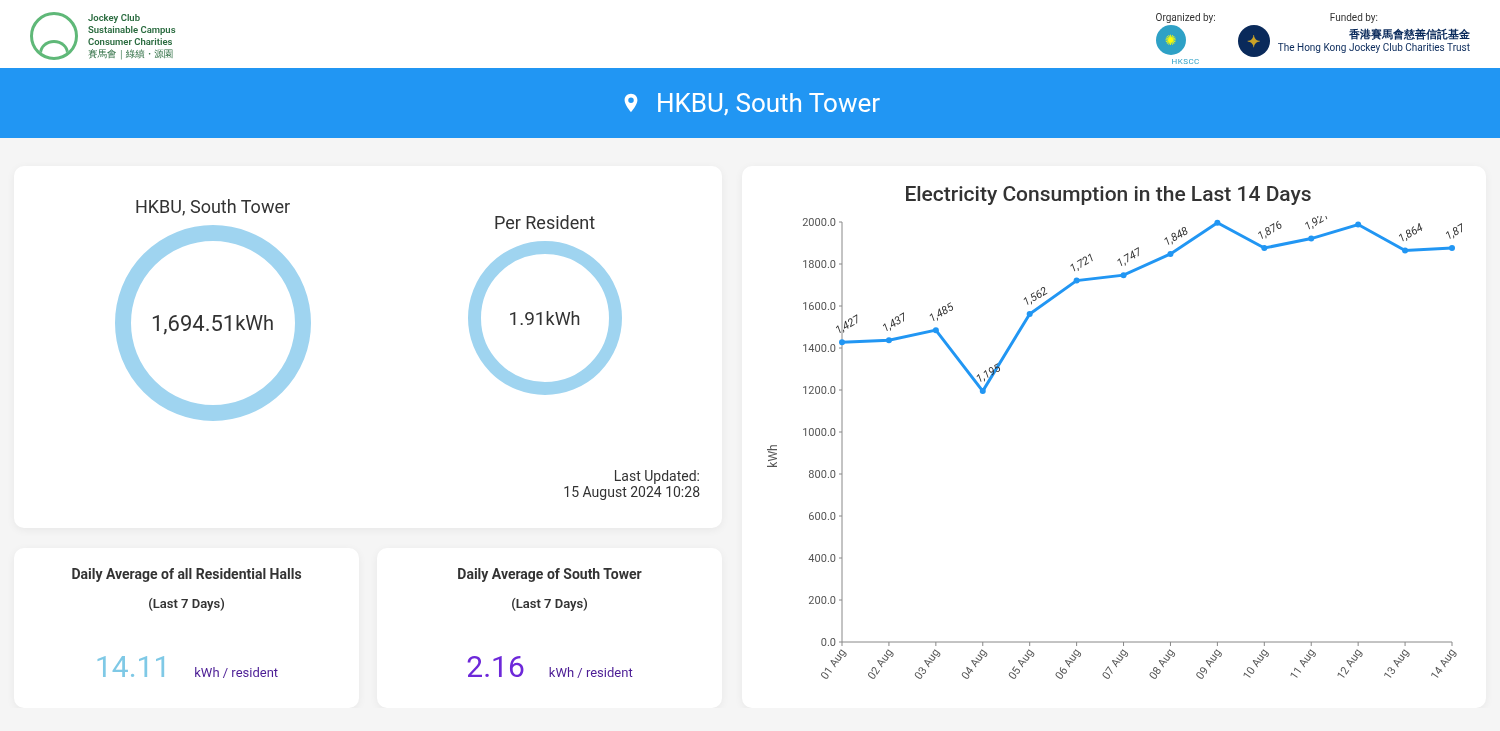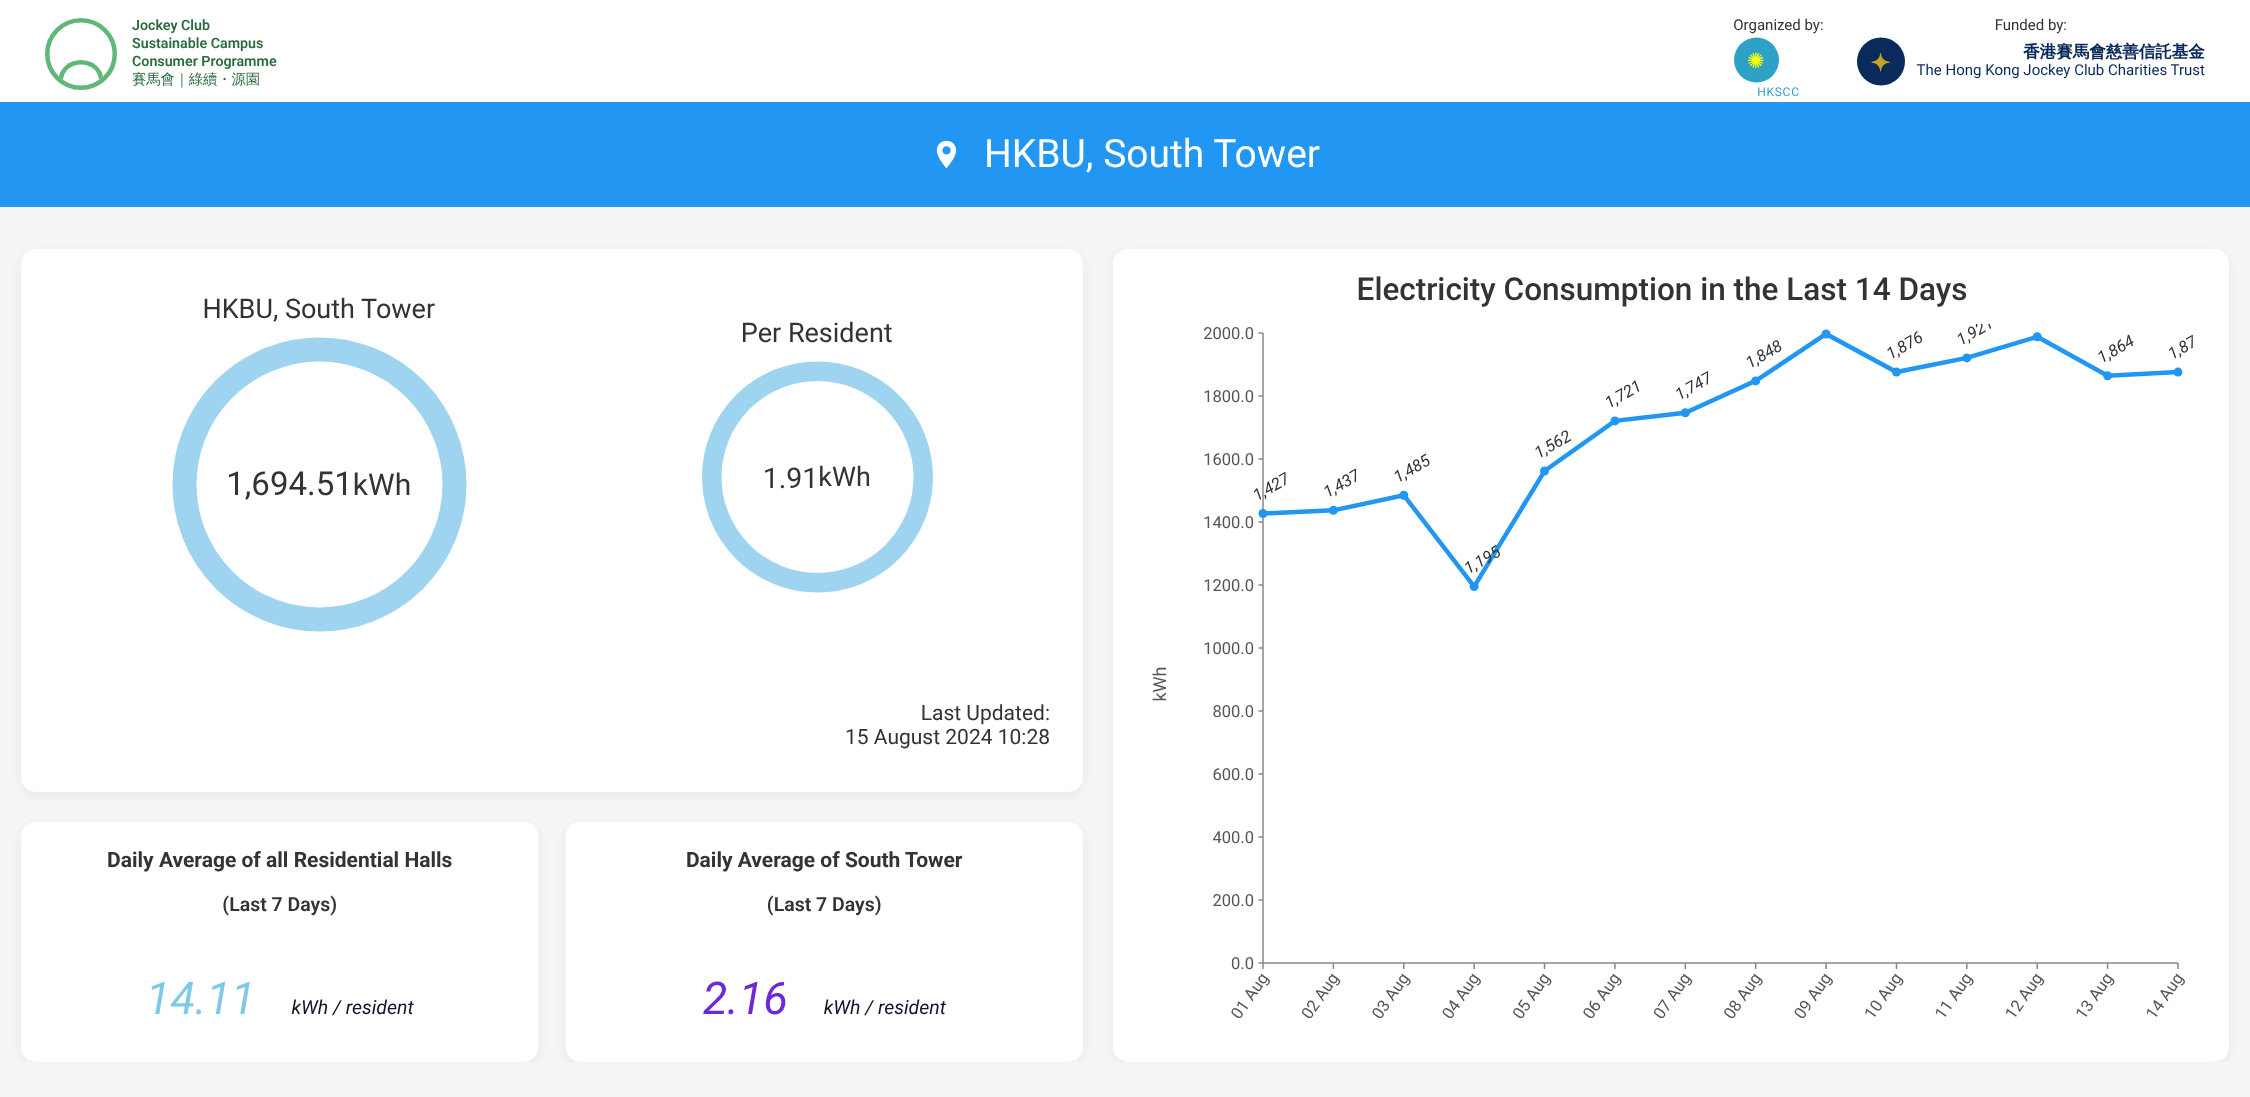--- a/index.html
+++ b/index.html
@@ -62,23 +62,23 @@
   .ring-small { width: 154px; height:154px; border: 13px solid #9fd4f0;}
   .ring .val { font-size: 22px; }
   .ring .unit { font-size: 20px; }
   .ring-small .val { font-size: 19px;}
   .ring-small .unit { font-size: 18px;}
   .last-updated { position:absolute; right: 22px; bottom: 28px; text-align:right; font-size: 14px; color:#333;}
   .avg-row { display:flex; gap: 18px; }
   .card-avg { flex:1; text-align:center; padding: 18px 10px 10px 10px; height: 160px;}
   .card-avg .t1 { font-size: 14px; font-weight:700; }
   .card-avg .t2 { font-size: 13px; font-weight:600; margin-top: 14px;}
-  .card-avg .big { display:flex; align-items:baseline; justify-content:center; gap:24px; margin-top: 38px; font-style: italic;}
+  .card-avg .big { display:flex; align-items:baseline; justify-content:center; gap:24px; margin-top: 38px;}
   .card-avg .num { font-size: 30px; font-weight:400; }
-  .card-avg .u { font-size: 13px; color:#0f172a;text-align:center;}
+  .card-avg .u { font-size: 13px; color:#4c1d95;text-align:center;}
   .blue { color:#7fc9e6;}
   .green { color:#6d28d9;}
   .card-chart { padding: 16px 24px 0 12px; height: 542px;}
   .card-chart h2 { font-size: 21px; font-weight:500; text-align:center; margin-bottom: 10px;}
   .chart-area { position:relative; margin-left: 38px; }
   .ylabel { position:absolute; left:-26px; top:50%; transform: rotate(-90deg) translateX(-50%); transform-origin: left top; font-size:12px; color:#555;}
   svg { display:block; }
   .axis text { font-size: 11px; fill:#555;}
   .series { fill:none; stroke:#2196f3; stroke-width:3;}
   .datalabel { font-size:11px; fill:#333; font-style:italic;}
@@ -86,21 +86,21 @@
 </style>
 </head>
 <body>
 
 <div class="topbar">
   <div class="brand">
     <div class="brand-logo"></div>
     <div class="brand-text">
       <div>Jockey Club</div>
       <div>Sustainable Campus</div>
-      <div>Consumer Programme</div>
+      <div>Consumer Charities</div>
       <div class="cn">賽馬會｜綠續・源園</div>
     </div>
   </div>
   <div class="sponsors">
     <div class="sponsor">
       <div class="sponsor-label">Organized by:</div>
       <div class="hkscc-circle">✺</div>
       <div class="hkscc-caption">HKSCC</div>
     </div>
     <div class="sponsor">

